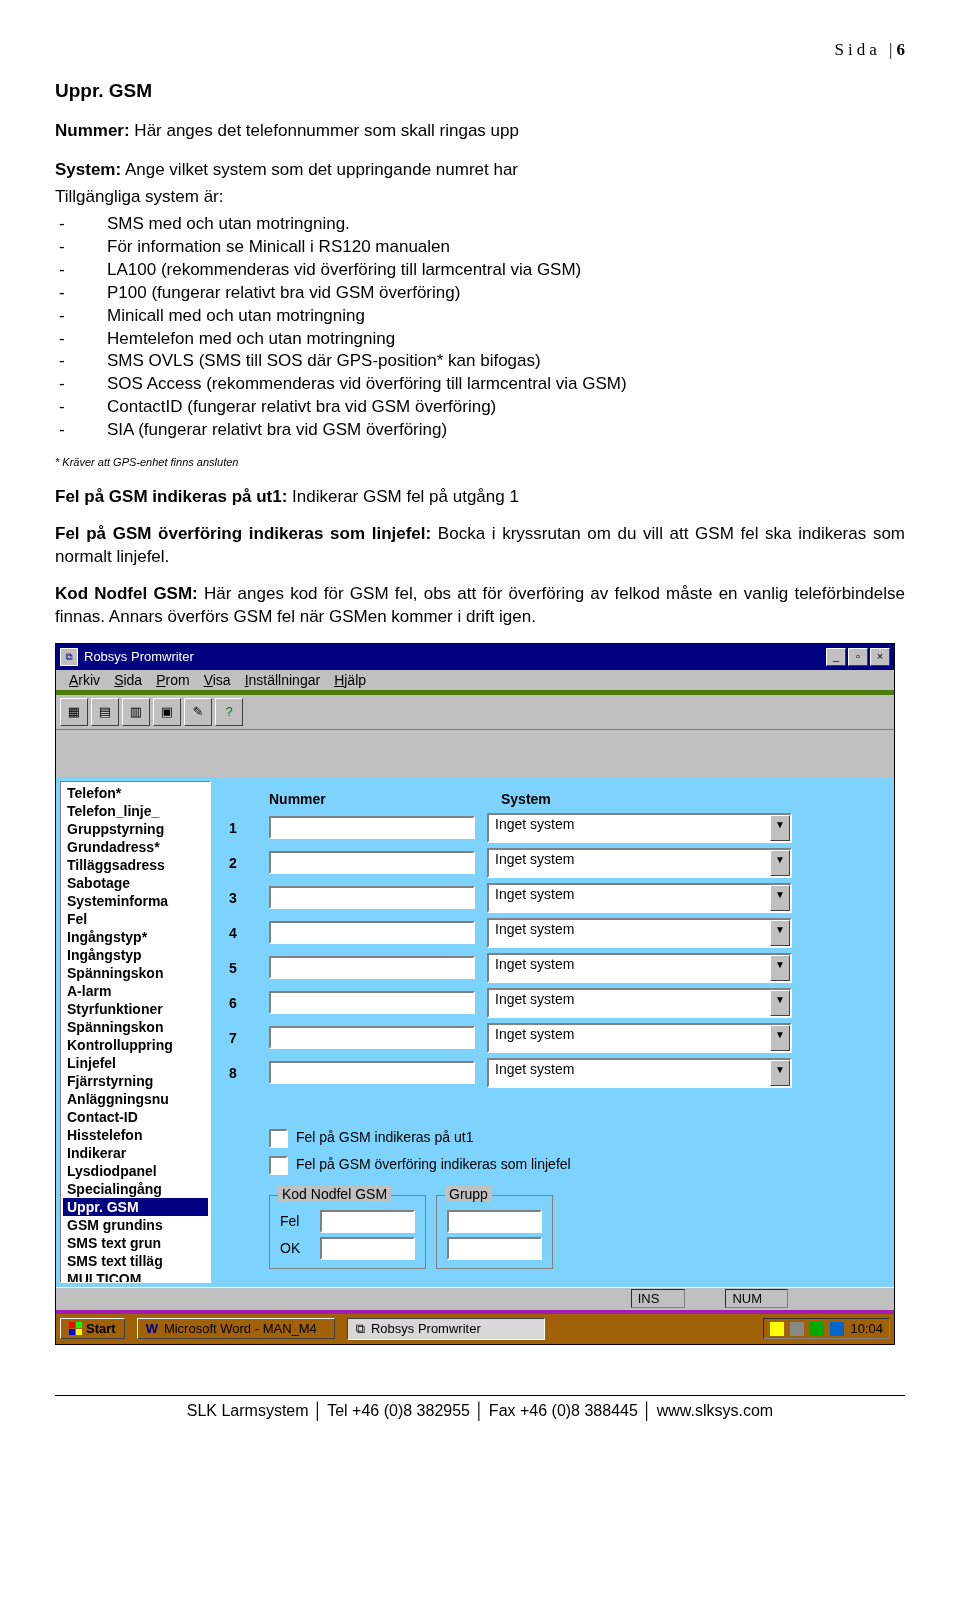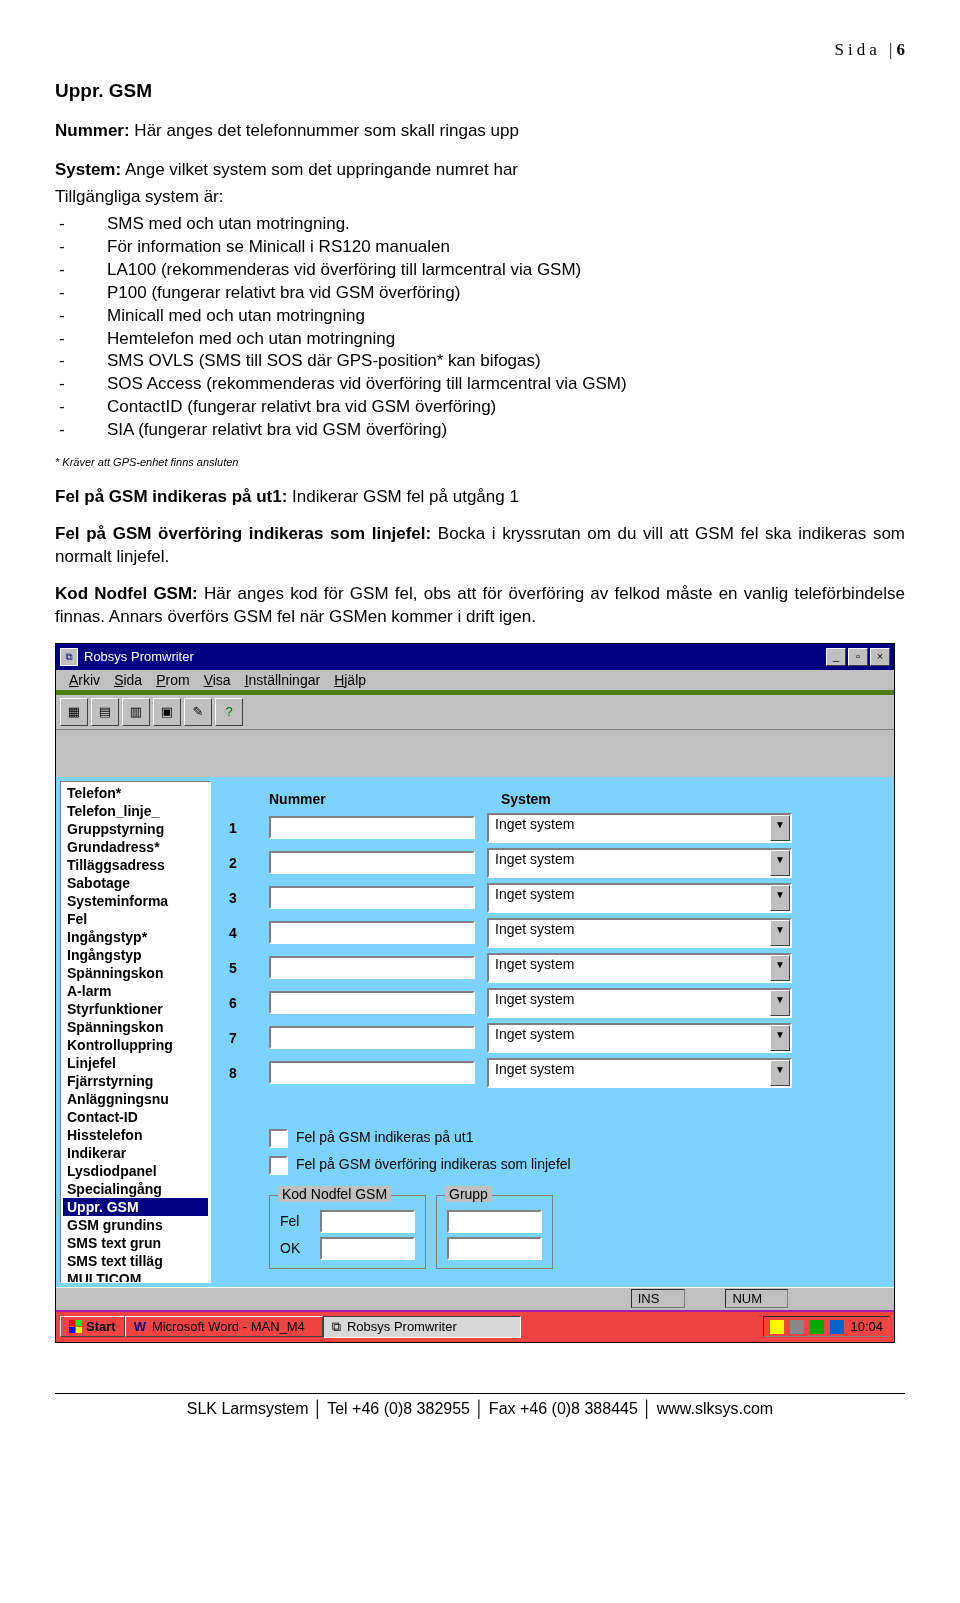--- a/index.html
+++ b/index.html
@@ -304,26 +304,26 @@
     align-items: center;
     font-size: 13px;
   }
   .statusbar .cell {
     border: 1px inset #808080;
     padding: 1px 25px 1px 6px;
     font-size: 13px;
   }
   .taskbar {
     height: 30px;
-    background: #ef4444;
-    border-top: 2px solid #a21caf;
+    background: #a16207;
+    border-top: 4px solid #a21caf;
     display: flex;
     align-items: center;
     padding: 0 4px;
-    gap: 0;
+    gap: 12px;
     font-size: 13px;
   }
   .startbtn {
     border-top: 1px solid #fff;
     border-left: 1px solid #fff;
     border-right: 1px solid #404040;
     border-bottom: 1px solid #404040;
     padding: 2px 8px;
     display: flex;
     align-items: center;

